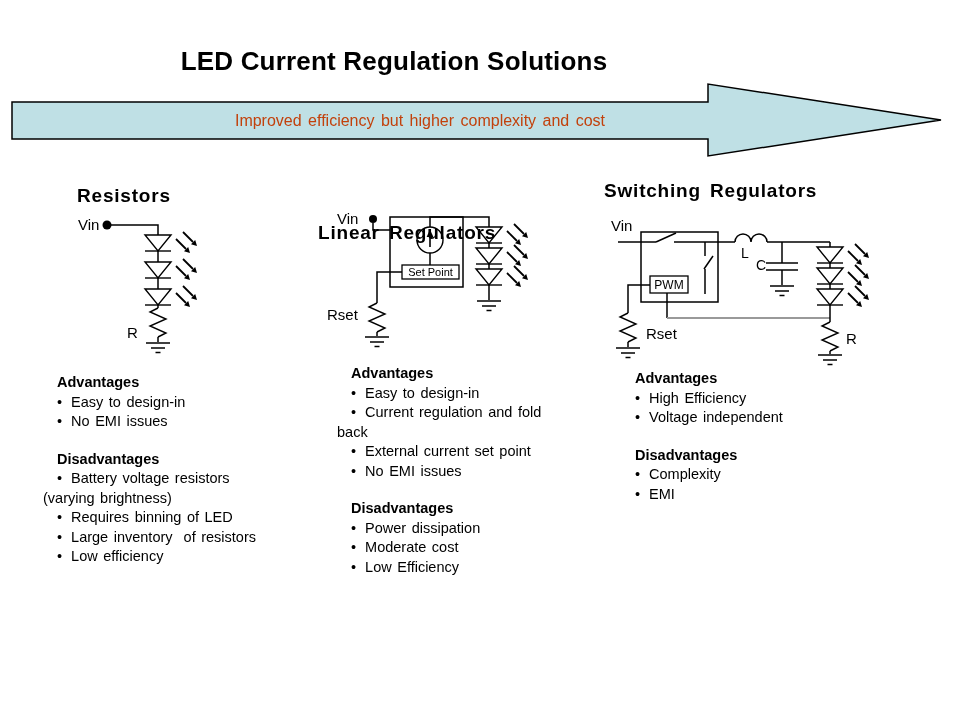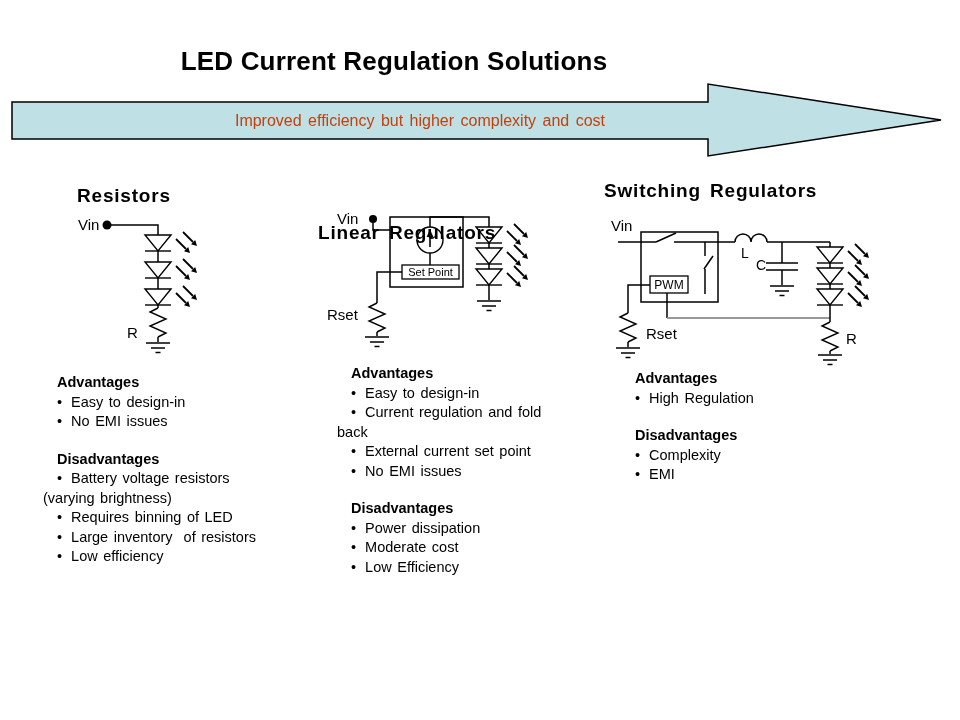--- a/index.html
+++ b/index.html
@@ -169,18 +169,19 @@
   <div class="item"><span class="bullet">•</span><span class="itx">No EMI issues</span></div>
   <div class="gap"></div>
   <div class="sec-heading">Disadvantages</div>
   <div class="item"><span class="bullet">•</span><span class="itx">Power dissipation</span></div>
   <div class="item"><span class="bullet">•</span><span class="itx">Moderate cost</span></div>
   <div class="item"><span class="bullet">•</span><span class="itx">Low Efficiency</span></div>
 </div>
 
 <div class="abs list" style="left:621px; top:369px; width:230px;">
   <div class="sec-heading">Advantages</div>
-  <div class="item"><span class="bullet">•</span><span class="itx">High Regulation</span></div>
+  <div class="item"><span class="bullet">•</span><span class="itx">High Efficiency</span></div>
+  <div class="item"><span class="bullet">•</span><span class="itx">Voltage independent</span></div>
   <div class="gap"></div>
   <div class="sec-heading">Disadvantages</div>
   <div class="item"><span class="bullet">•</span><span class="itx">Complexity</span></div>
   <div class="item"><span class="bullet">•</span><span class="itx">EMI</span></div>
 </div>
 
 </body></html>

